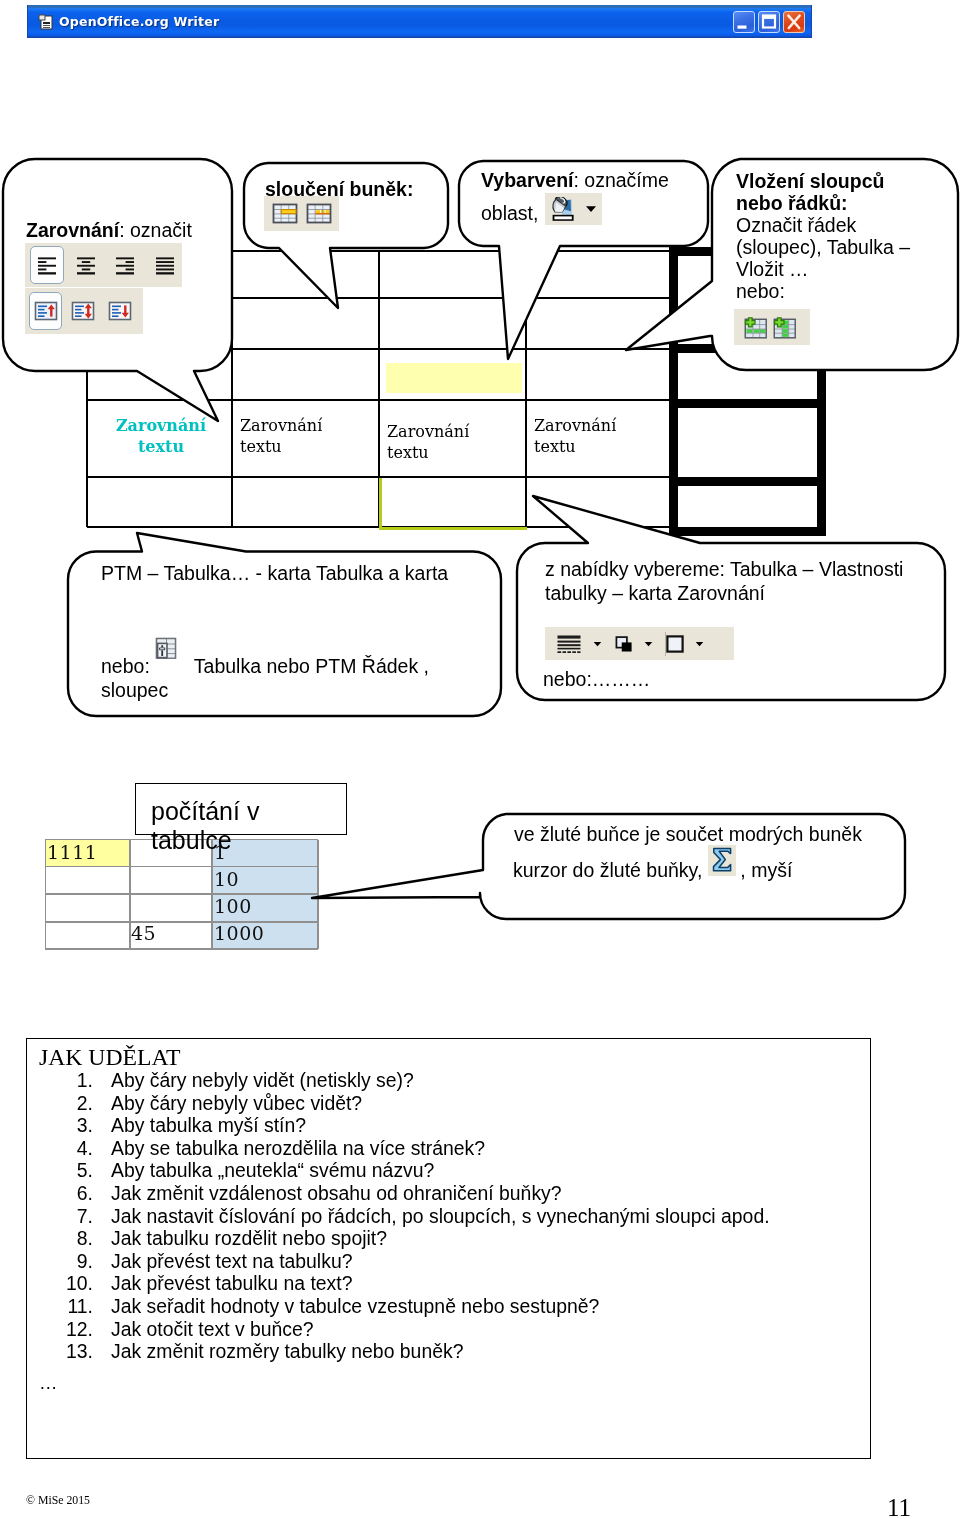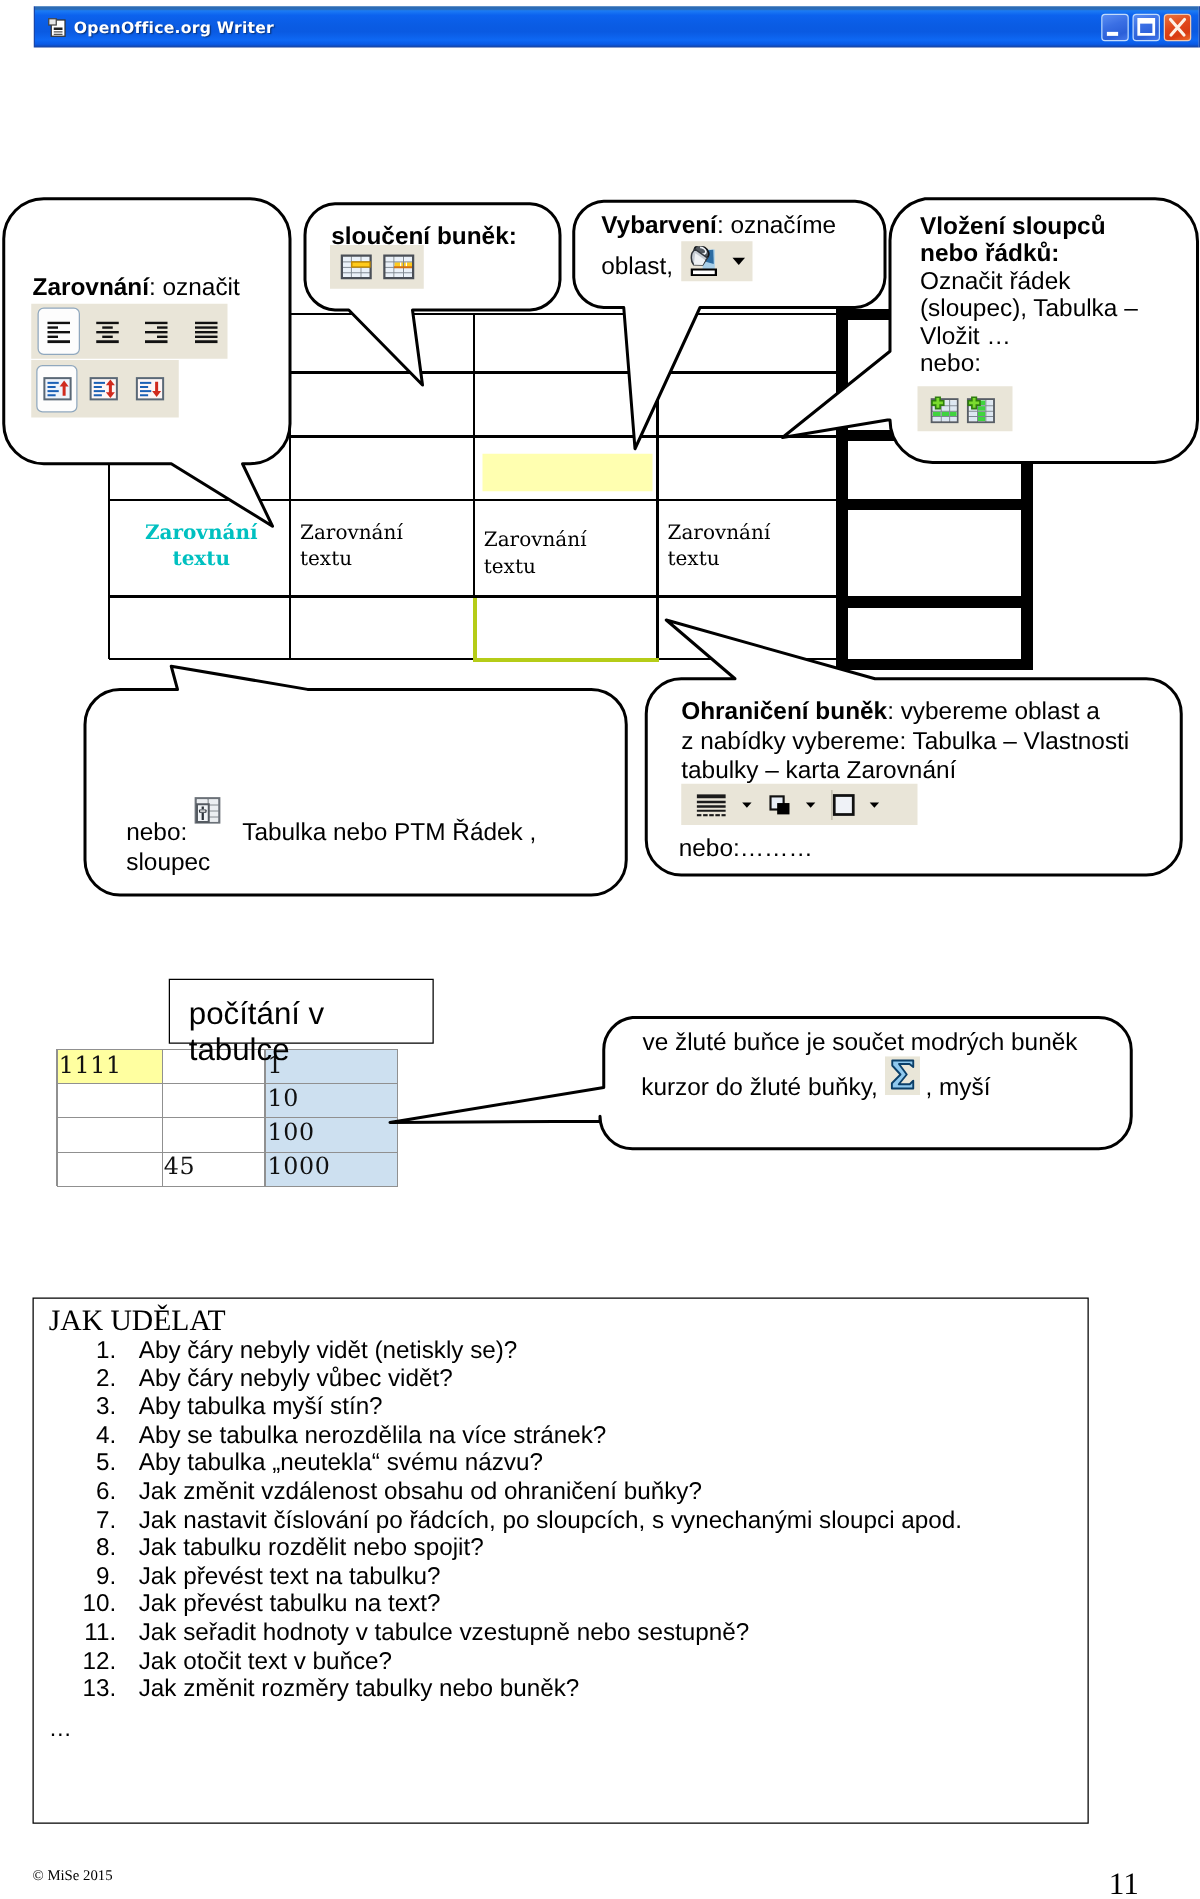--- a/index.html
+++ b/index.html
@@ -1,20 +1,20 @@
 <!DOCTYPE html>
 <html><head>
 <meta charset="utf-8">
 <style>
   html,body{margin:0;padding:0;}
   body{width:960px;height:1519px;background:#fff;font-family:"Liberation Sans",sans-serif;overflow:hidden;position:relative;}
   #page{position:absolute;left:0;top:0;width:960px;height:1519px;}
 
   
-  #titlebar{position:absolute;left:27px;top:5px;width:933px;height:33px;
+  #titlebar{position:absolute;left:27px;top:5px;width:785px;height:33px;
      background:linear-gradient(180deg,#2c6cb5 0%,#2c6cb5 7%,#1b7bf5 11%,#0c62ee 22%,#0a5ce4 45%,#0a5ae2 62%,#0e68f4 82%,#0a5ae6 92%,#17409b 100%);
      border-left:1px solid #1a46a8;border-right:1px solid #1a46a8;box-sizing:border-box;display:flex;align-items:center;}
   #titlebar .tb-icon{width:16px;height:16px;margin-left:10px;flex:0 0 auto;}
   #titlebar .tb-text{color:#fff;font-family:"DejaVu Sans",sans-serif;font-weight:bold;font-size:12.5px;
      margin-left:5px;letter-spacing:0.2px;text-shadow:1px 1px 1px rgba(0,0,0,.45);}
   #winbtns{margin-left:auto;display:flex;gap:3px;margin-right:6px;}
   .wbtn{width:22px;height:22px;border:1.4px solid #c3dcfb;border-radius:3px;position:relative;box-sizing:border-box;}
   .wbtn.min,.wbtn.max{background:linear-gradient(160deg,#5a8df3 0%,#3a6fe4 40%,#2b5fd8 75%,#4477ea 100%);}
   .wbtn.close{background:linear-gradient(160deg,#e8743f 0%,#e0471a 45%,#d83b12 75%,#ef6a2a 100%);border-color:#f0c8ae;}
 
@@ -400,20 +400,21 @@
         <g stroke="#7e8893" stroke-width="0.8" fill="none">
             <path d="M2.6 8.6 H23 M2.6 13 H23 M2.6 17.2 H23 M10 3.6 V21.6 M16.7 3.6 V21.6"></path>
           </g>
         <rect x="2.3" y="3.3" width="20.9" height="18.5" fill="none" stroke="#575d65" stroke-width="1.5"></rect>
         <path d="M2.6 4.6 H5.5 V1.8 H9.1 V4.6 H12 V8.1 H9.1 V10.9 H5.5 V8.1 H2.6 Z" fill="#7bdb2e" stroke="#2e7d0e" stroke-width="1.3"></path>
       </svg>
     </div>
   </div>
 
   <div class="co-text" id="co5">
+    <div>PTM – Tabulka… - karta Tabulka a karta</div>
   </div>
   <div class="co-text" id="co5b">
     <div><span>nebo:</span><span class="iconslot"></span><span>Tabulka nebo PTM Řádek ,</span></div>
     <div>sloupec</div>
   </div>
   <div class="tb-icon-plain" id="tbs6">
     <svg viewBox="0 0 22 24" width="22" height="24">
       <rect x="1.6" y="1.6" width="18.8" height="19.4" fill="#fff" stroke="#6b7178" stroke-width="1.8"></rect>
       <g fill="#eceff2">
           <rect x="2.5" y="2.5" width="8.2" height="4"></rect>
@@ -431,21 +432,20 @@
       <rect x="4.2" y="10.6" width="6" height="2.6" rx="0.6"></rect>
       <rect x="6.3" y="13.4" width="1.8" height="5.6"></rect>
         </g>
       <g fill="#fff">
           <rect x="5.1" y="11.3" width="4.2" height="1.1"></rect>
         </g>
     </svg>
   </div>
 
   <div class="co-text" id="co6">
-    <div><b>Ohraničení buněk</b><span>: vybereme oblast a</span></div>
     <div>z nabídky vybereme: Tabulka – Vlastnosti</div>
     <div>tabulky – karta Zarovnání</div>
   </div>
   <div class="co-text" id="co6b">
     <div>nebo:………</div>
   </div>
   <div class="tb-strip" id="tbs7">
     <div class="tb-btn">
       <svg viewBox="0 0 26 22" width="26" height="22">
         <rect x="1.5" y="2.5" width="23" height="3.1" fill="#1b1b1b"></rect>

